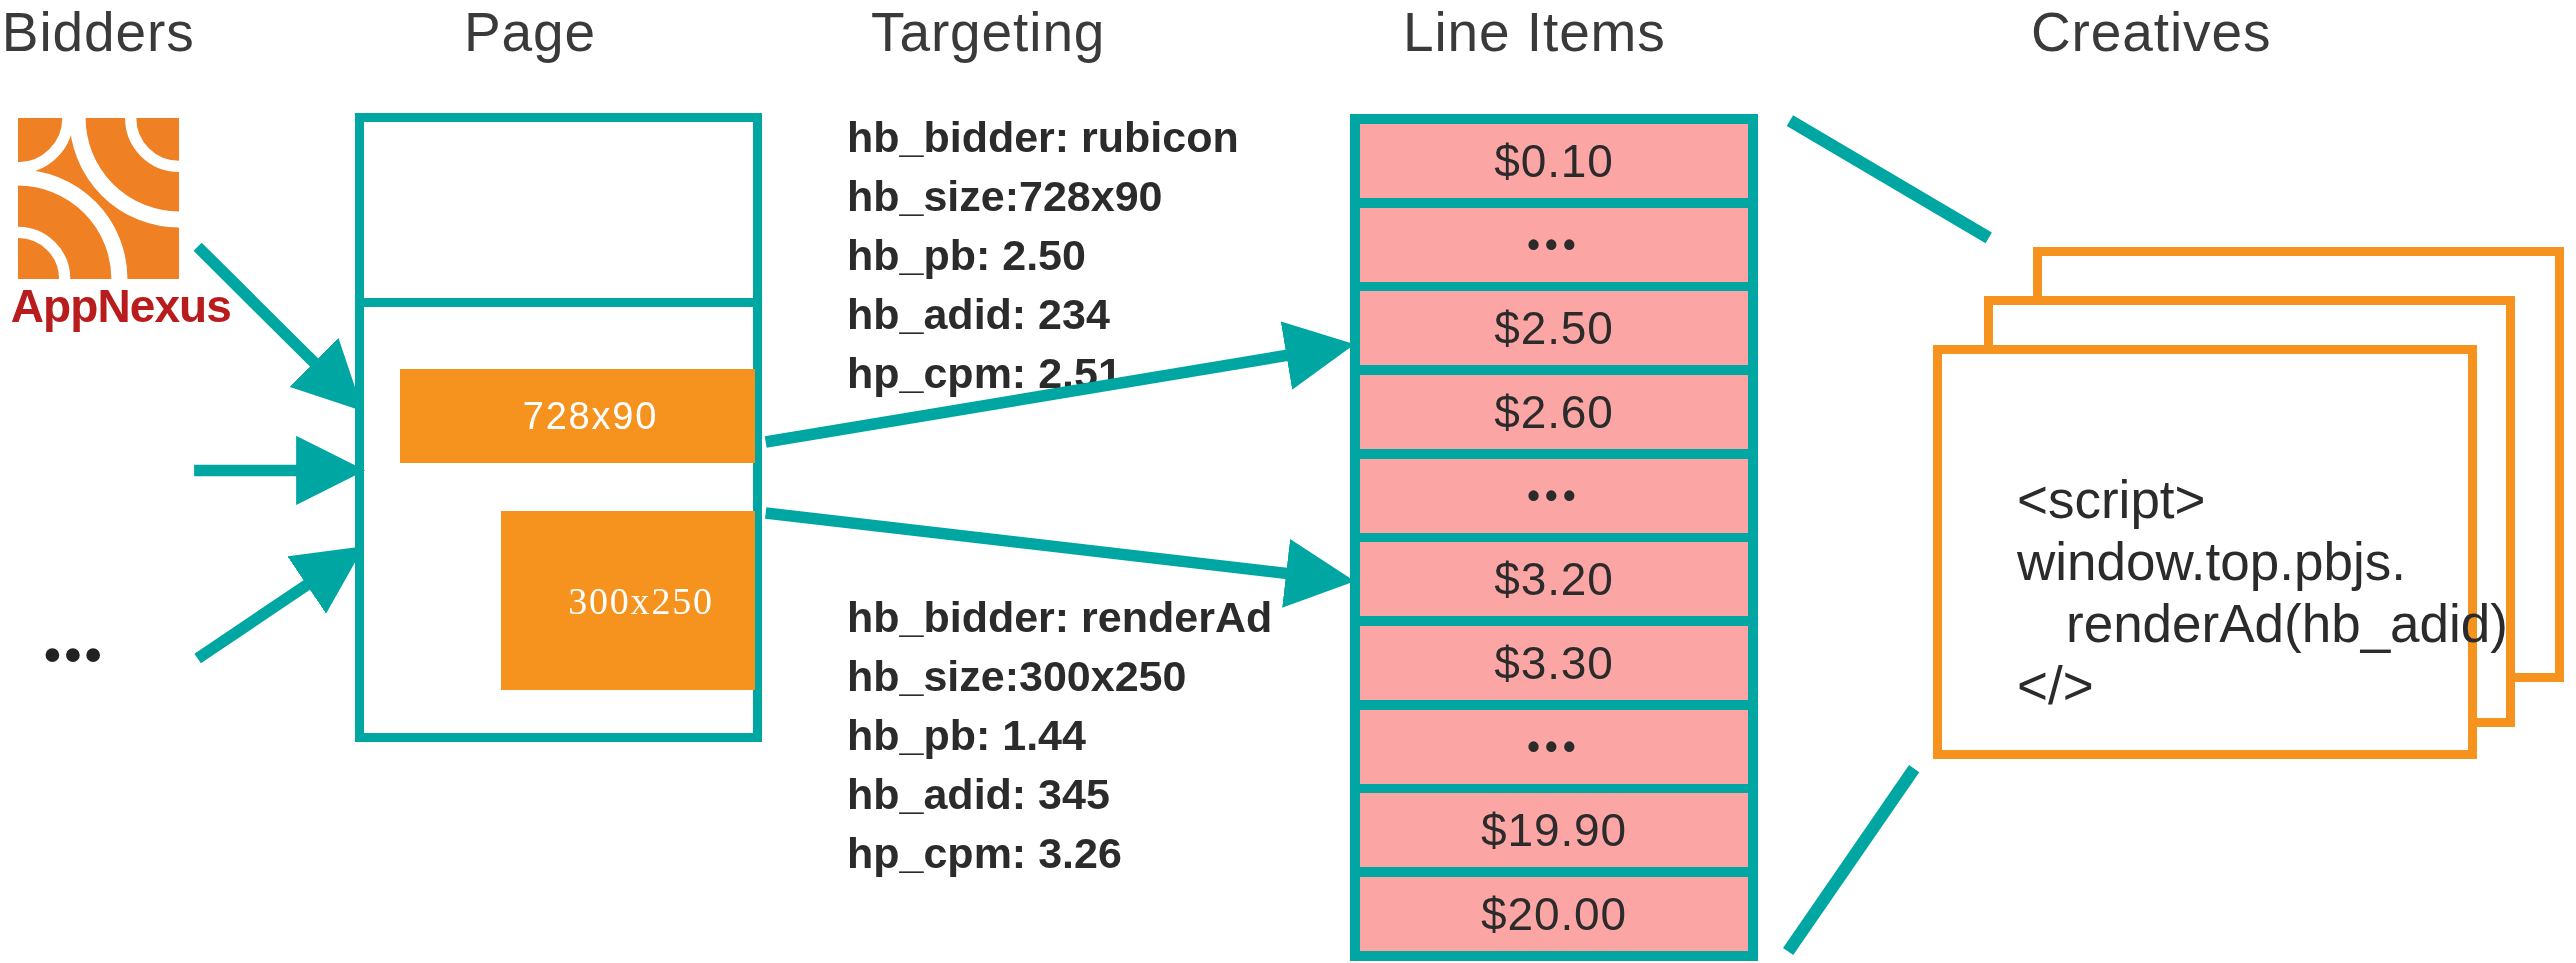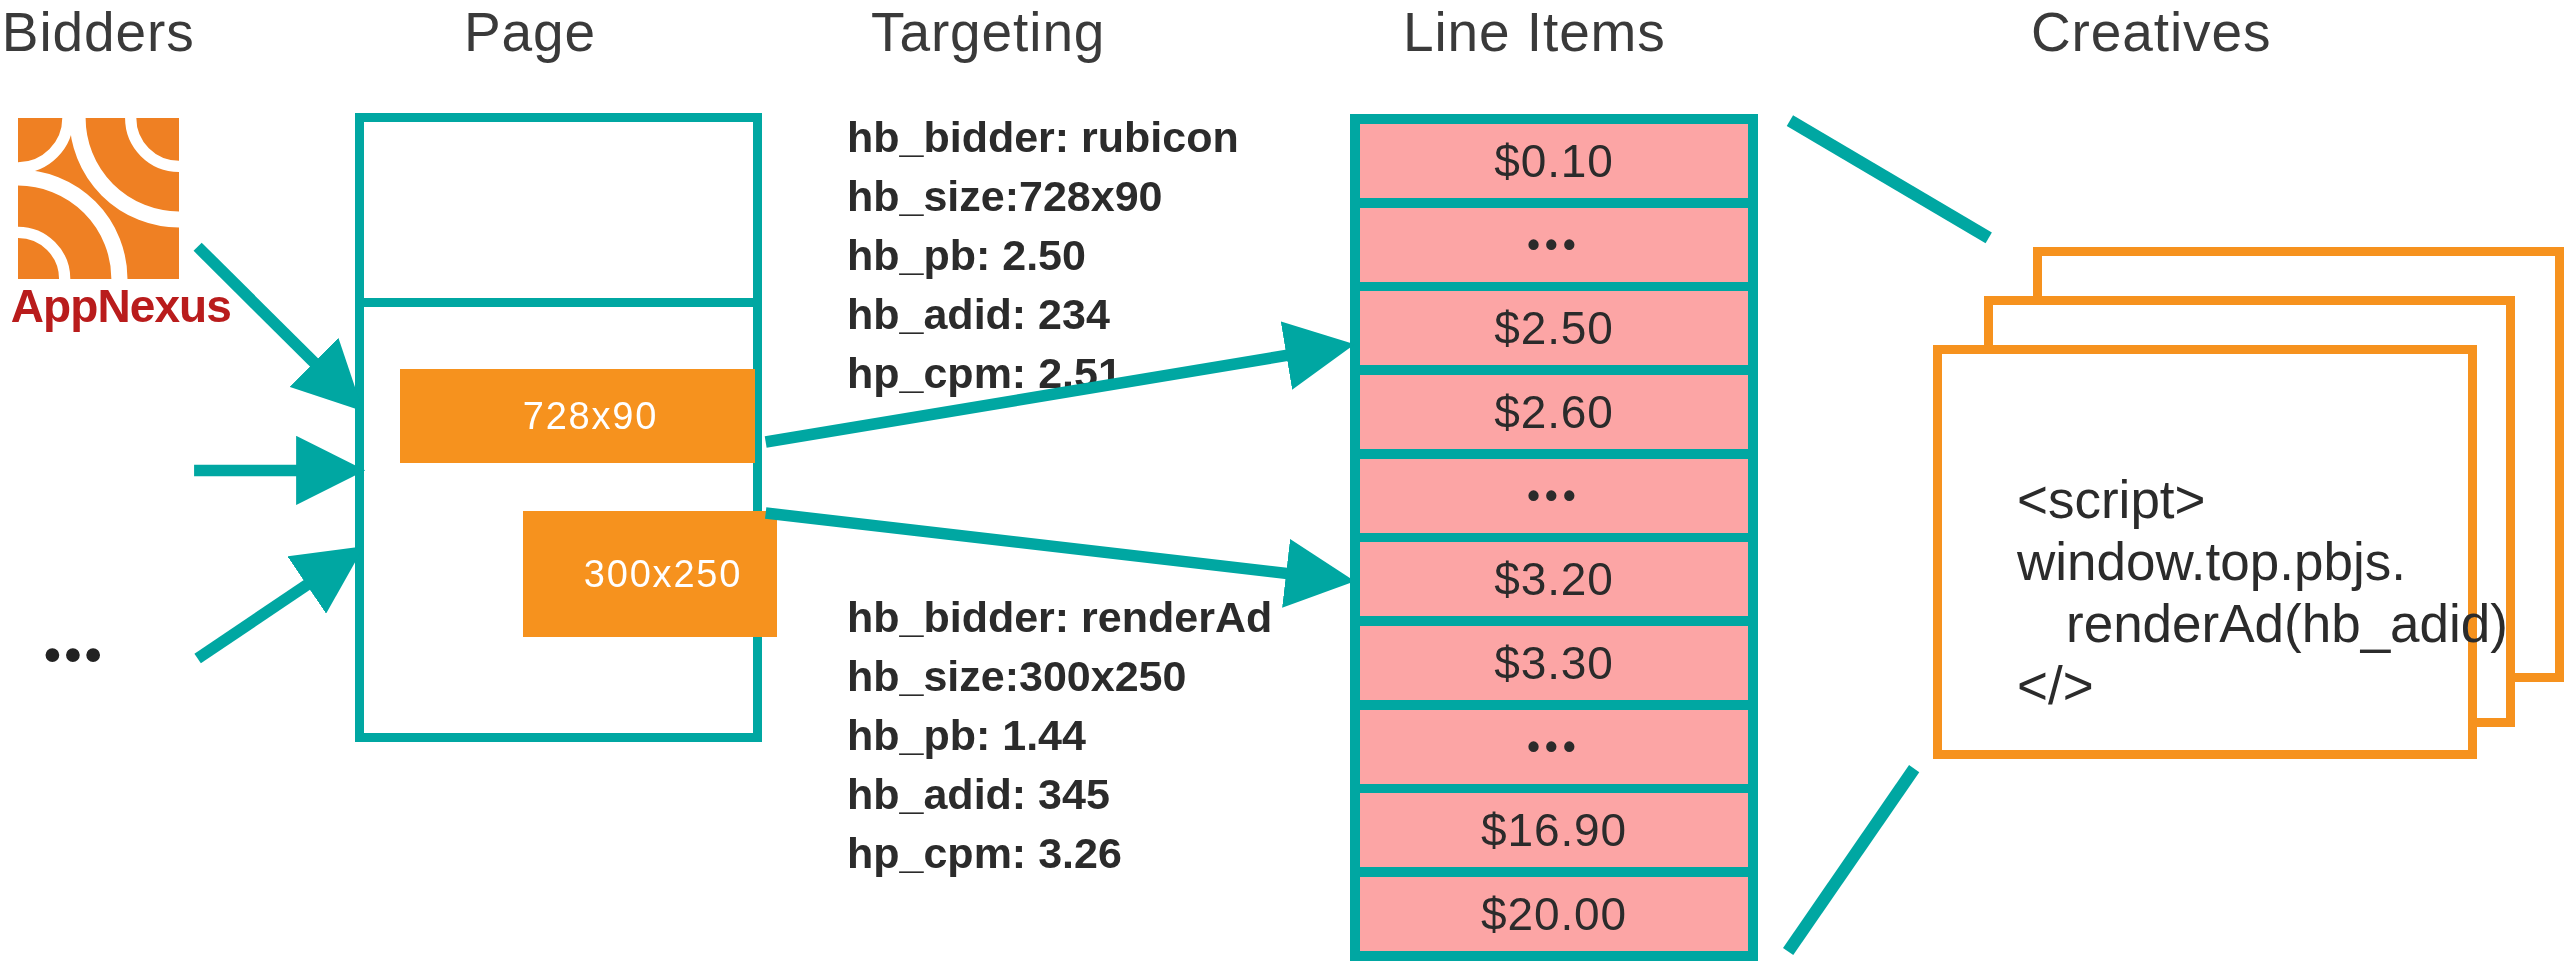--- a/index.html
+++ b/index.html
@@ -61,21 +61,21 @@
   .page-header-section{
     position:absolute;left:0;top:0;width:100%;height:185px;
     border-bottom:9.8px solid var(--teal,#00A7A2);box-sizing:border-box;
   }
   .ad-slot{
     position:absolute;background:var(--orange,#F6921E);
     display:flex;align-items:center;justify-content:center;
     color:#fff;font-size:38px;letter-spacing:1.8px;padding-left:26px;
   }
   .slot-728{left:400px;top:369px;width:329px;height:94px;}
-  .slot-300{left:523px;top:511px;width:228px;height:126px;}
+  .slot-300{left:501px;top:511px;width:228px;height:179px;font-family:Liberation Serif, serif;}
   
   .targeting-block{
     position:absolute;width:533px;
     font-size:43px;font-weight:bold;color:var(--text-dark,#2B2B2B);
     line-height:59px;white-space:nowrap;
   }
   .targeting-rubicon{left:847px;top:108px;}
   .targeting-appnexus{left:847px;top:588px;}
   
   .line-items-table{
@@ -164,21 +164,21 @@
 
   <div class="line-items-table">
     <div class="line-item-row">$0.10</div>
     <div class="line-item-row dots">•••</div>
     <div class="line-item-row">$2.50</div>
     <div class="line-item-row">$2.60</div>
     <div class="line-item-row dots">•••</div>
     <div class="line-item-row">$3.20</div>
     <div class="line-item-row">$3.30</div>
     <div class="line-item-row dots">•••</div>
-    <div class="line-item-row">$16.90</div>
+    <div class="line-item-row">$19.90</div>
     <div class="line-item-row">$20.00</div>
   </div>
 
   <div class="creative-card card-back"></div>
   <div class="creative-card card-middle"></div>
   <div class="creative-card card-front">
     <div class="creative-code">
       <div class="code-line">&lt;script&gt;</div>
       <div class="code-line">window.top.pbjs.</div>
       <div class="code-line indent">renderAd(hb_adid)</div>

